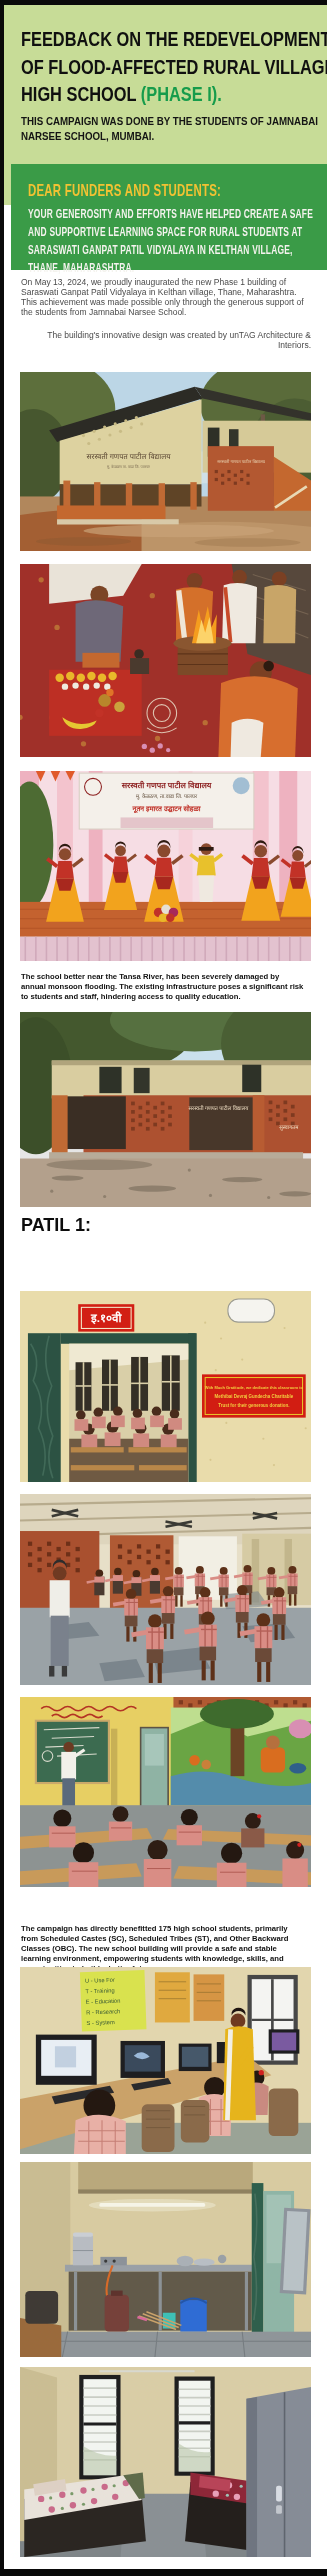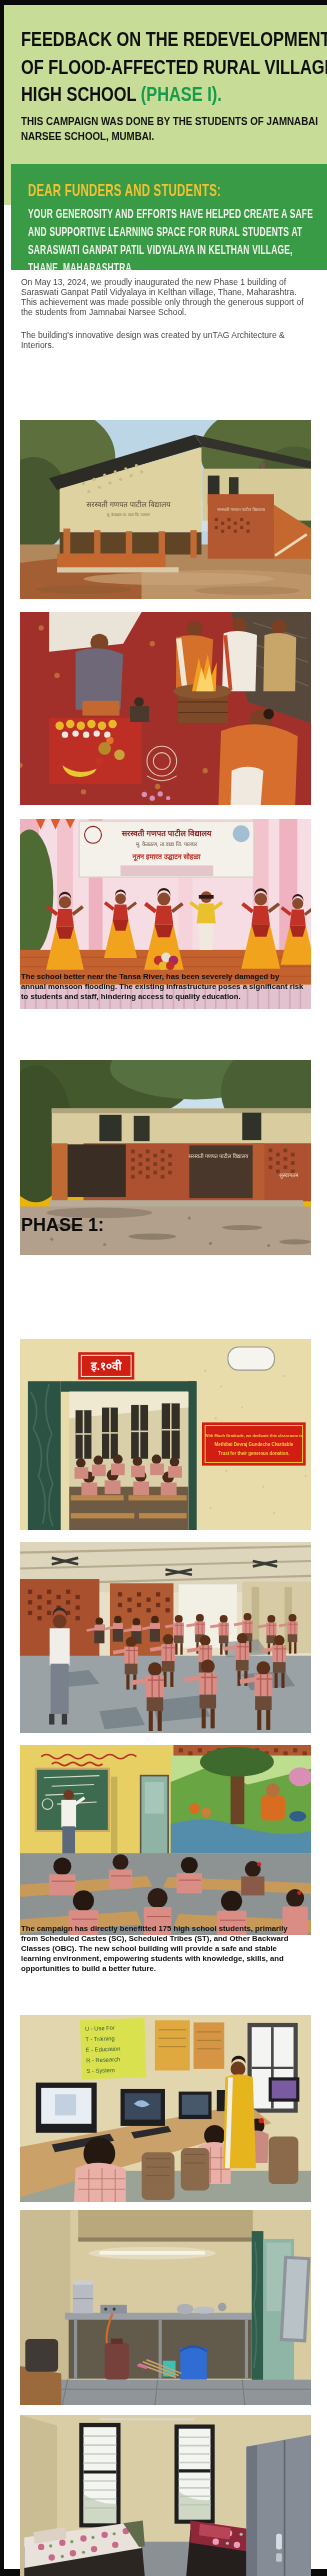--- a/index.html
+++ b/index.html
@@ -18,30 +18,30 @@
             line-height:14.3px;color:#141414;transform:scaleX(0.92);transform-origin:left top;}
 
   #band{position:absolute;left:11px;top:164px;width:324px;height:106px;background:#3a9b47;}
   #band-heading{position:absolute;left:17.4px;top:17px;font-weight:700;font-size:16.4px;color:#f2c233;
                 transform:scaleX(0.70);transform-origin:left top;white-space:nowrap;letter-spacing:0.3px;}
   #band-body{position:absolute;left:17.4px;top:41px;width:454px;font-weight:700;font-size:13.2px;
              line-height:18px;color:#f4f3ee;transform:scaleX(0.64);transform-origin:left top;letter-spacing:0.3px;}
 
   .bodytext{position:absolute;left:21px;width:290px;color:#4a4a4a;font-size:8.5px;line-height:10px;}
   #intro-p1{top:277px;}
-  #intro-p2{top:330px;}
+  #intro-p2{top:330px;text-align:right;}
 
   .caption{position:absolute;left:21px;width:285px;color:#111111;font-weight:700;
            font-size:7.7px;line-height:10px;}
   #caption-flood{top:972px;}
   #phase1-heading{position:absolute;left:21px;top:1215px;font-size:18px;font-weight:700;color:#0d0d0d;}
   #phase1-body{top:1245px;}
   #caption-impact{top:1898px;margin-top:26px;}
 
-  .photo{position:absolute;left:20px;width:291px;overflow:hidden;background:#eab308;margin-top:48px;}
+  .photo{position:absolute;left:20px;width:291px;overflow:hidden;background:#e5e5e5;}
   .photo svg{display:block;width:100%;height:100%;}
   #photo1{top:372px;height:179px;}
   #photo2{top:564px;height:193px;}
   #photo3{top:771px;height:190px;}
   #photo4{top:1012px;height:195px;}
   #photo5{top:1291px;height:191px;text-align:right;}
   #photo6{top:1494px;height:191px;}
   #photo7{top:1697px;height:190px;}
   #photo8{top:1967px;height:187px;}
   #photo9{top:2162px;height:195px;}
@@ -388,21 +388,21 @@
         <circle cx="160" cy="350" r="3"></circle>
           <circle cx="320" cy="300" r="3"></circle>
           <circle cx="470" cy="352" r="3"></circle>
         <circle cx="60" cy="340" r="3"></circle>
           <circle cx="360" cy="348" r="3"></circle>
       </g>
       <ellipse cx="150" cy="290" rx="100" ry="10" fill="#5f5442" opacity="0.35"></ellipse>
     </svg>
   </div>
 
-  <div id="phase1-heading">PHASE 1:</div>
+  <div id="phase1-heading">PATIL 1:</div>
 
   <div id="photo5" class="photo">
     <svg viewBox="0 0 550 362" preserveAspectRatio="none">
       <rect width="550" height="362" fill="#e9dcab"></rect>
       <g fill="#d7c78e">
         <circle cx="380" cy="90" r="2"></circle>
           <circle cx="420" cy="130" r="2"></circle>
           <circle cx="500" cy="70" r="2"></circle>
         <circle cx="460" cy="280" r="2"></circle>
           <circle cx="360" cy="320" r="2"></circle>

